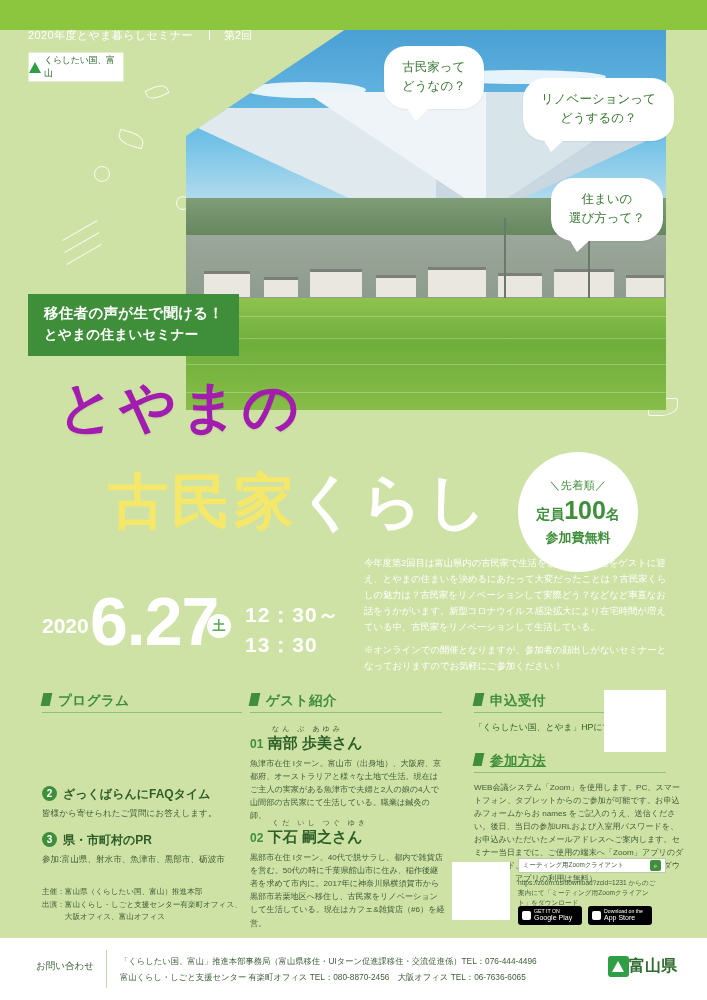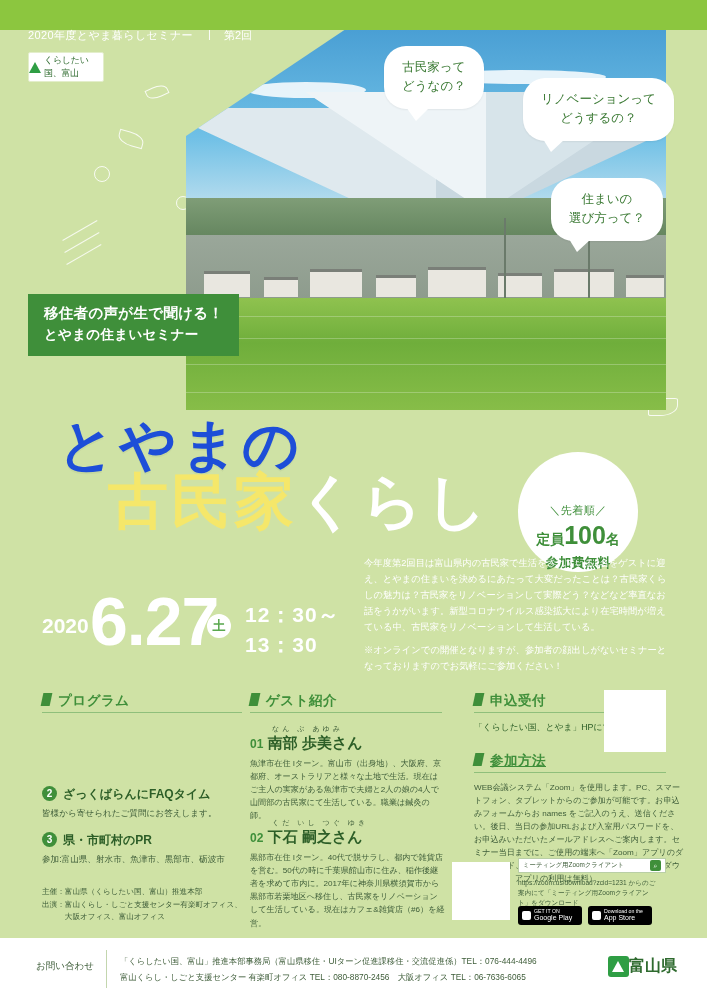--- a/index.html
+++ b/index.html
@@ -28,21 +28,21 @@
     position: absolute; top: 28px; left: 208px;
     font-size: 11px; color: #ffffff;
   }
   .topbar-text2 {
     position: absolute; top: 28px; left: 224px;
     font-size: 11px; color: #ffffff; white-space: nowrap;
   }
   
   .logo-box {
     position: absolute; top: 52px; left: 28px;
-    width: 76px; height: 30px;
+    width: 96px; height: 30px;
     background: #ffffff; border-radius: 2px;
     display: flex; align-items: center; justify-content: center;
     border: 1px solid #e3eecb;
   }
   .logo-box .logo-inner {
     display: flex; align-items: center; gap: 3px;
   }
   .logo-tri {
     width: 0; height: 0;
     border-left: 6px solid transparent;
@@ -150,22 +150,22 @@
     color: #ffffff;
     padding: 9px 16px 11px 16px;
     font-size: 14.5px; line-height: 1.5;
     font-weight: bold;
     letter-spacing: .3px;
   }
   .ribbon .r2 { font-size: 13.5px; }
 
   
   .title {
-    position: absolute; left: 58px; top: 408px;
-    color: #1d4ed8;
+    position: absolute; left: 58px; top: 370px;
+    color: #a21caf;
     font-size: 56px;
     font-weight: bold;
     letter-spacing: 4px;
     text-shadow: 0 2px 0 rgba(0,0,0,.04);
   }
   .title2 {
     position: absolute; left: 108px; top: 462px;
     font-size: 60px;
     font-weight: bold;
     letter-spacing: 3px;
@@ -174,21 +174,21 @@
   .title2 .wht { color: #ffffff; }
 
   
   .seal {
     position: absolute; top: 452px; left: 518px;
     width: 120px; height: 120px;
     border-radius: 50%;
     background: #ffffff;
     color: #3f8f3a;
     display: flex; flex-direction: column;
-    align-items: center; justify-content: flex-end;
+    align-items: center; justify-content: center;
     text-align: center;
   }
   .seal .s1 { font-size: 11px; letter-spacing: .5px; }
   .seal .s2 { font-size: 14px; font-weight: bold; margin-top: 3px; }
   .seal .s2 b { font-size: 25px; }
   .seal .s3 { font-size: 13px; font-weight: bold; margin-top: 4px; }
 
   
   .desc {
     position: absolute; top: 556px; left: 364px;

